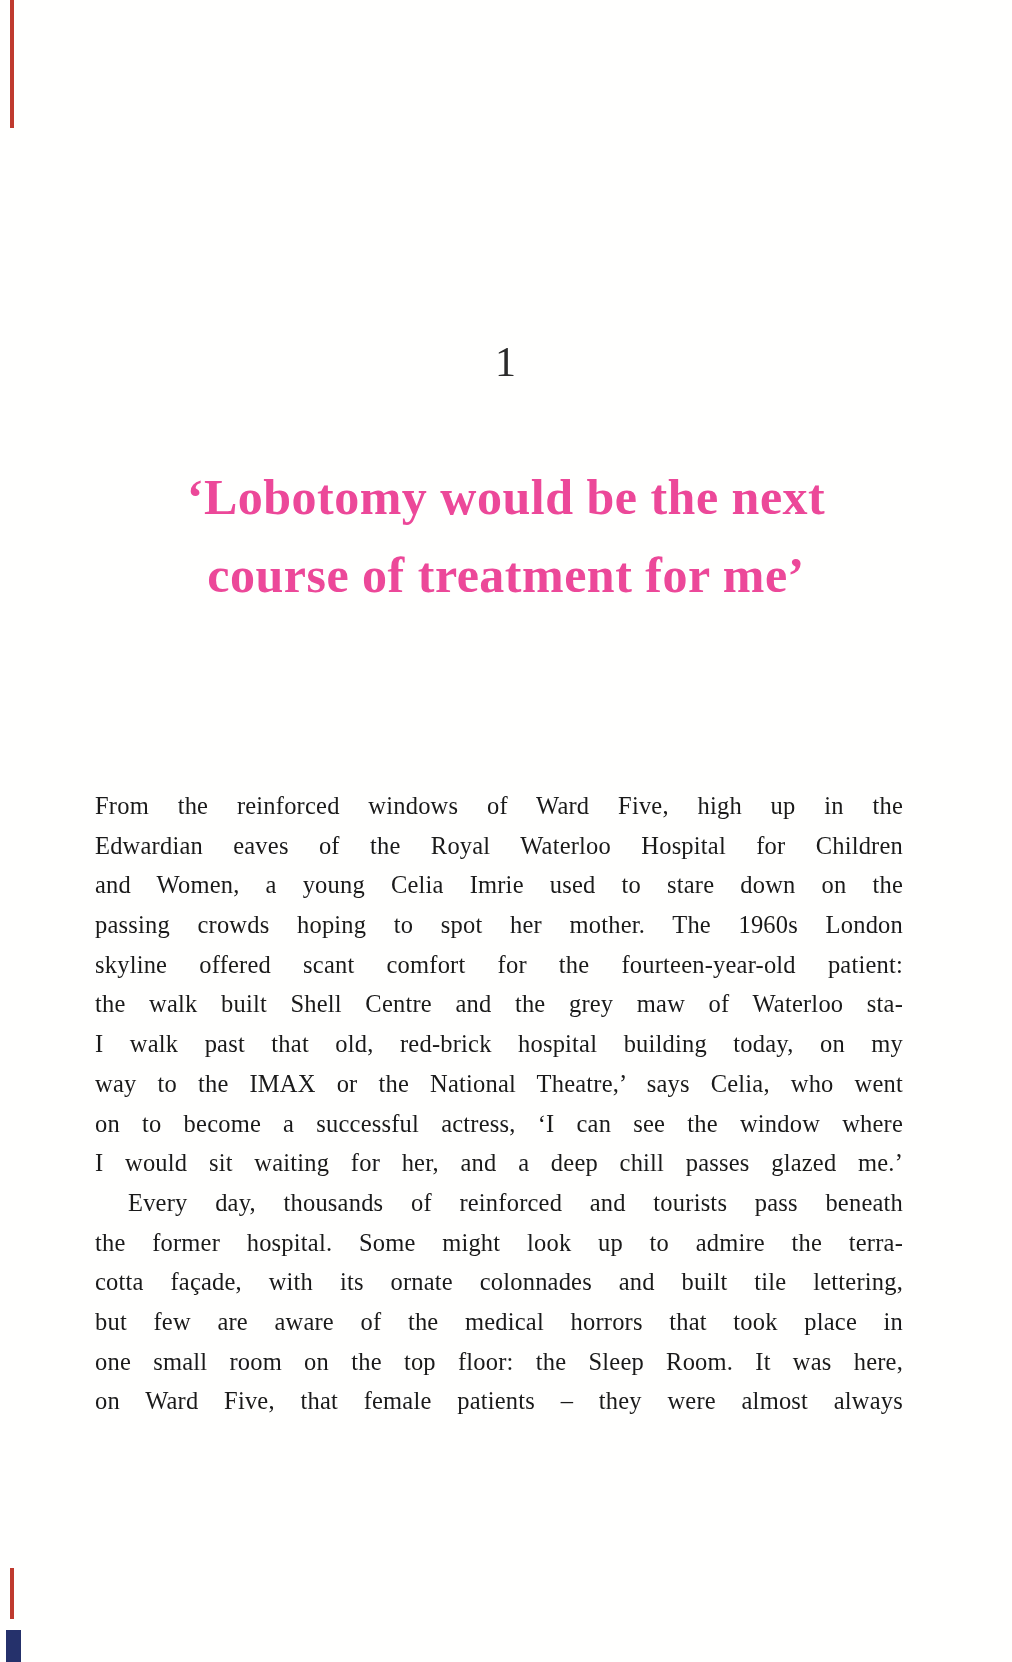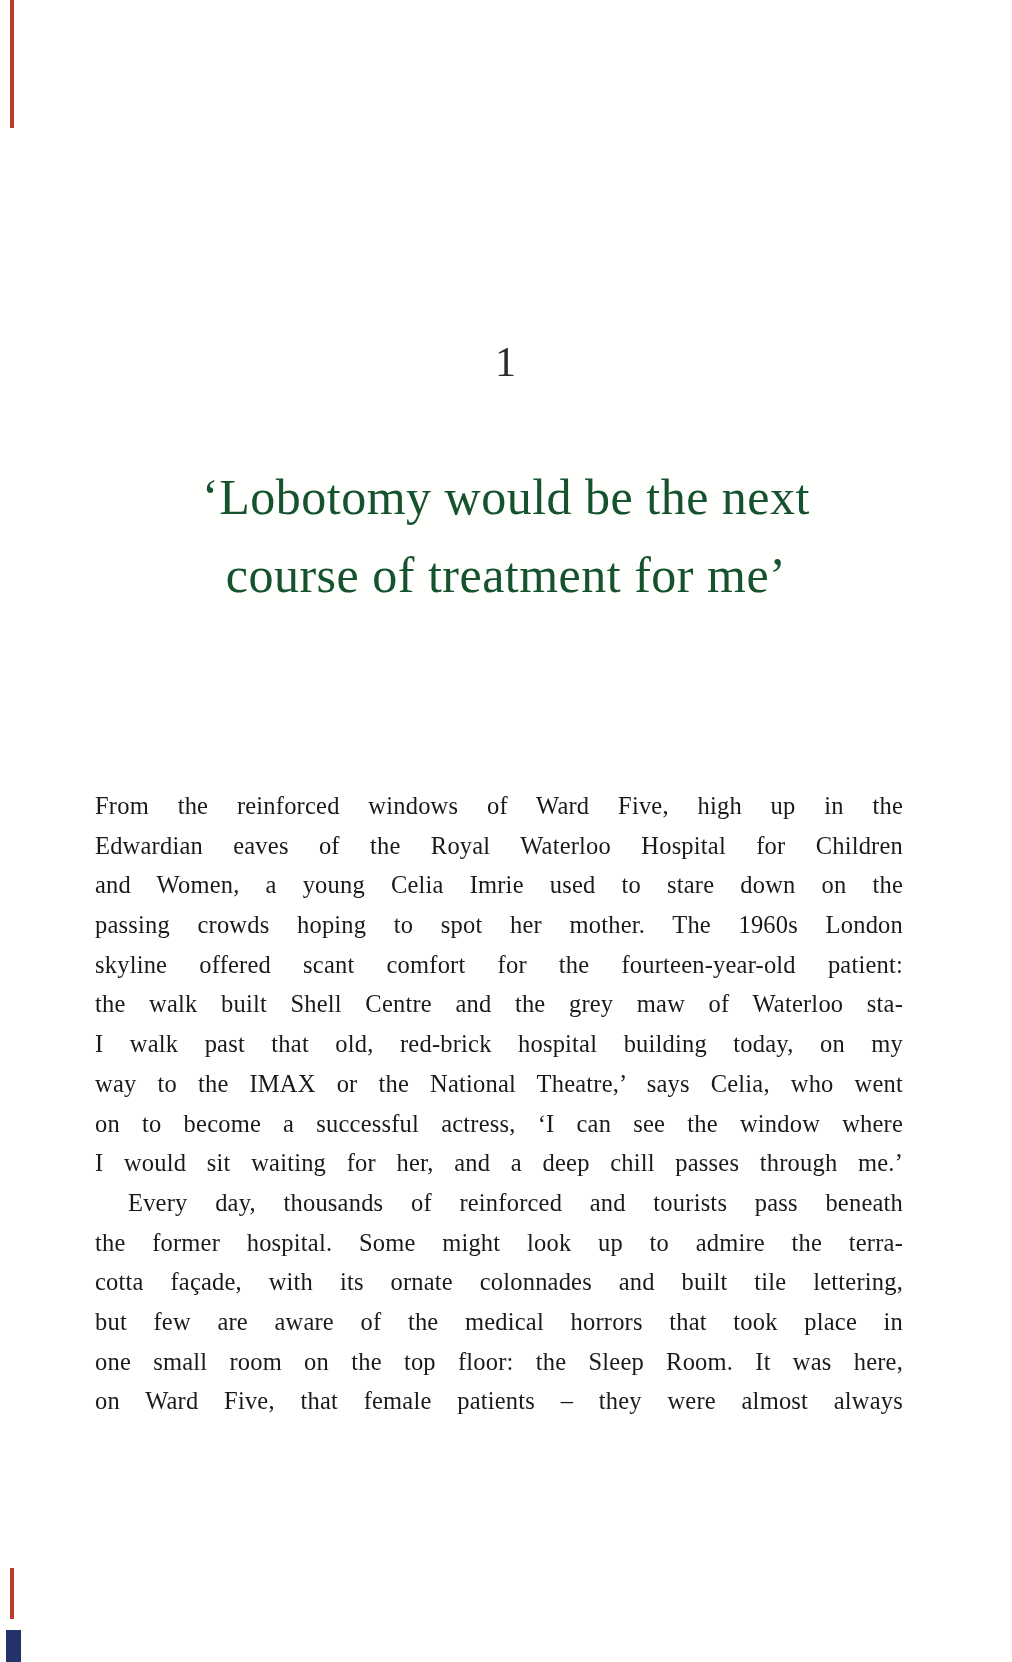--- a/index.html
+++ b/index.html
@@ -27,22 +27,22 @@
     letter-spacing: 1px;
   }
   .chapter-title {
     position: absolute;
     top: 458px;
     left: 0;
     width: 100%;
     text-align: center;
     font-size: 50px;
     line-height: 78px;
-    font-weight: 400;
-    color: #14532d;
+    font-weight: 700;
+    color: #ec4899;
     letter-spacing: 0.5px;
   }
   .body-text {
     position: absolute;
     top: 778px;
     left: 95px;
     width: 808px;
     font-size: 24.5px;
     color: #1a1a1a;
     margin-top: 8px;
@@ -91,21 +91,21 @@
   <div class="body-text">
     <div class="body-line">From the reinforced windows of Ward Five, high up in the</div>
     <div class="body-line">Edwardian eaves of the Royal Waterloo Hospital for Children</div>
     <div class="body-line">and Women, a young Celia Imrie used to stare down on the</div>
     <div class="body-line">passing crowds hoping to spot her mother. The 1960s London</div>
     <div class="body-line">skyline offered scant comfort for the fourteen-year-old patient:</div>
     <div class="body-line">the walk built Shell Centre and the grey maw of Waterloo sta-</div>
     <div class="body-line">I walk past that old, red-brick hospital building today, on my</div>
     <div class="body-line">way to the IMAX or the National Theatre,’ says Celia, who went</div>
     <div class="body-line">on to become a successful actress, ‘I can see the window where</div>
-    <div class="body-line">I would sit waiting for her, and a deep chill passes through me.’</div>
+    <div class="body-line">I would sit waiting for her, and a deep chill passes glazed me.’</div>
     <div class="body-line indent">Every day, thousands of reinforced and tourists pass beneath</div>
     <div class="body-line">the former hospital. Some might look up to admire the terra-</div>
     <div class="body-line">cotta façade, with its ornate colonnades and built tile lettering,</div>
     <div class="body-line">but few are aware of the medical horrors that took place in</div>
     <div class="body-line">one small room on the top floor: the Sleep Room. It was here,</div>
     <div class="body-line">on Ward Five, that female patients – they were almost always</div>
   </div>
 
 </div>
 

